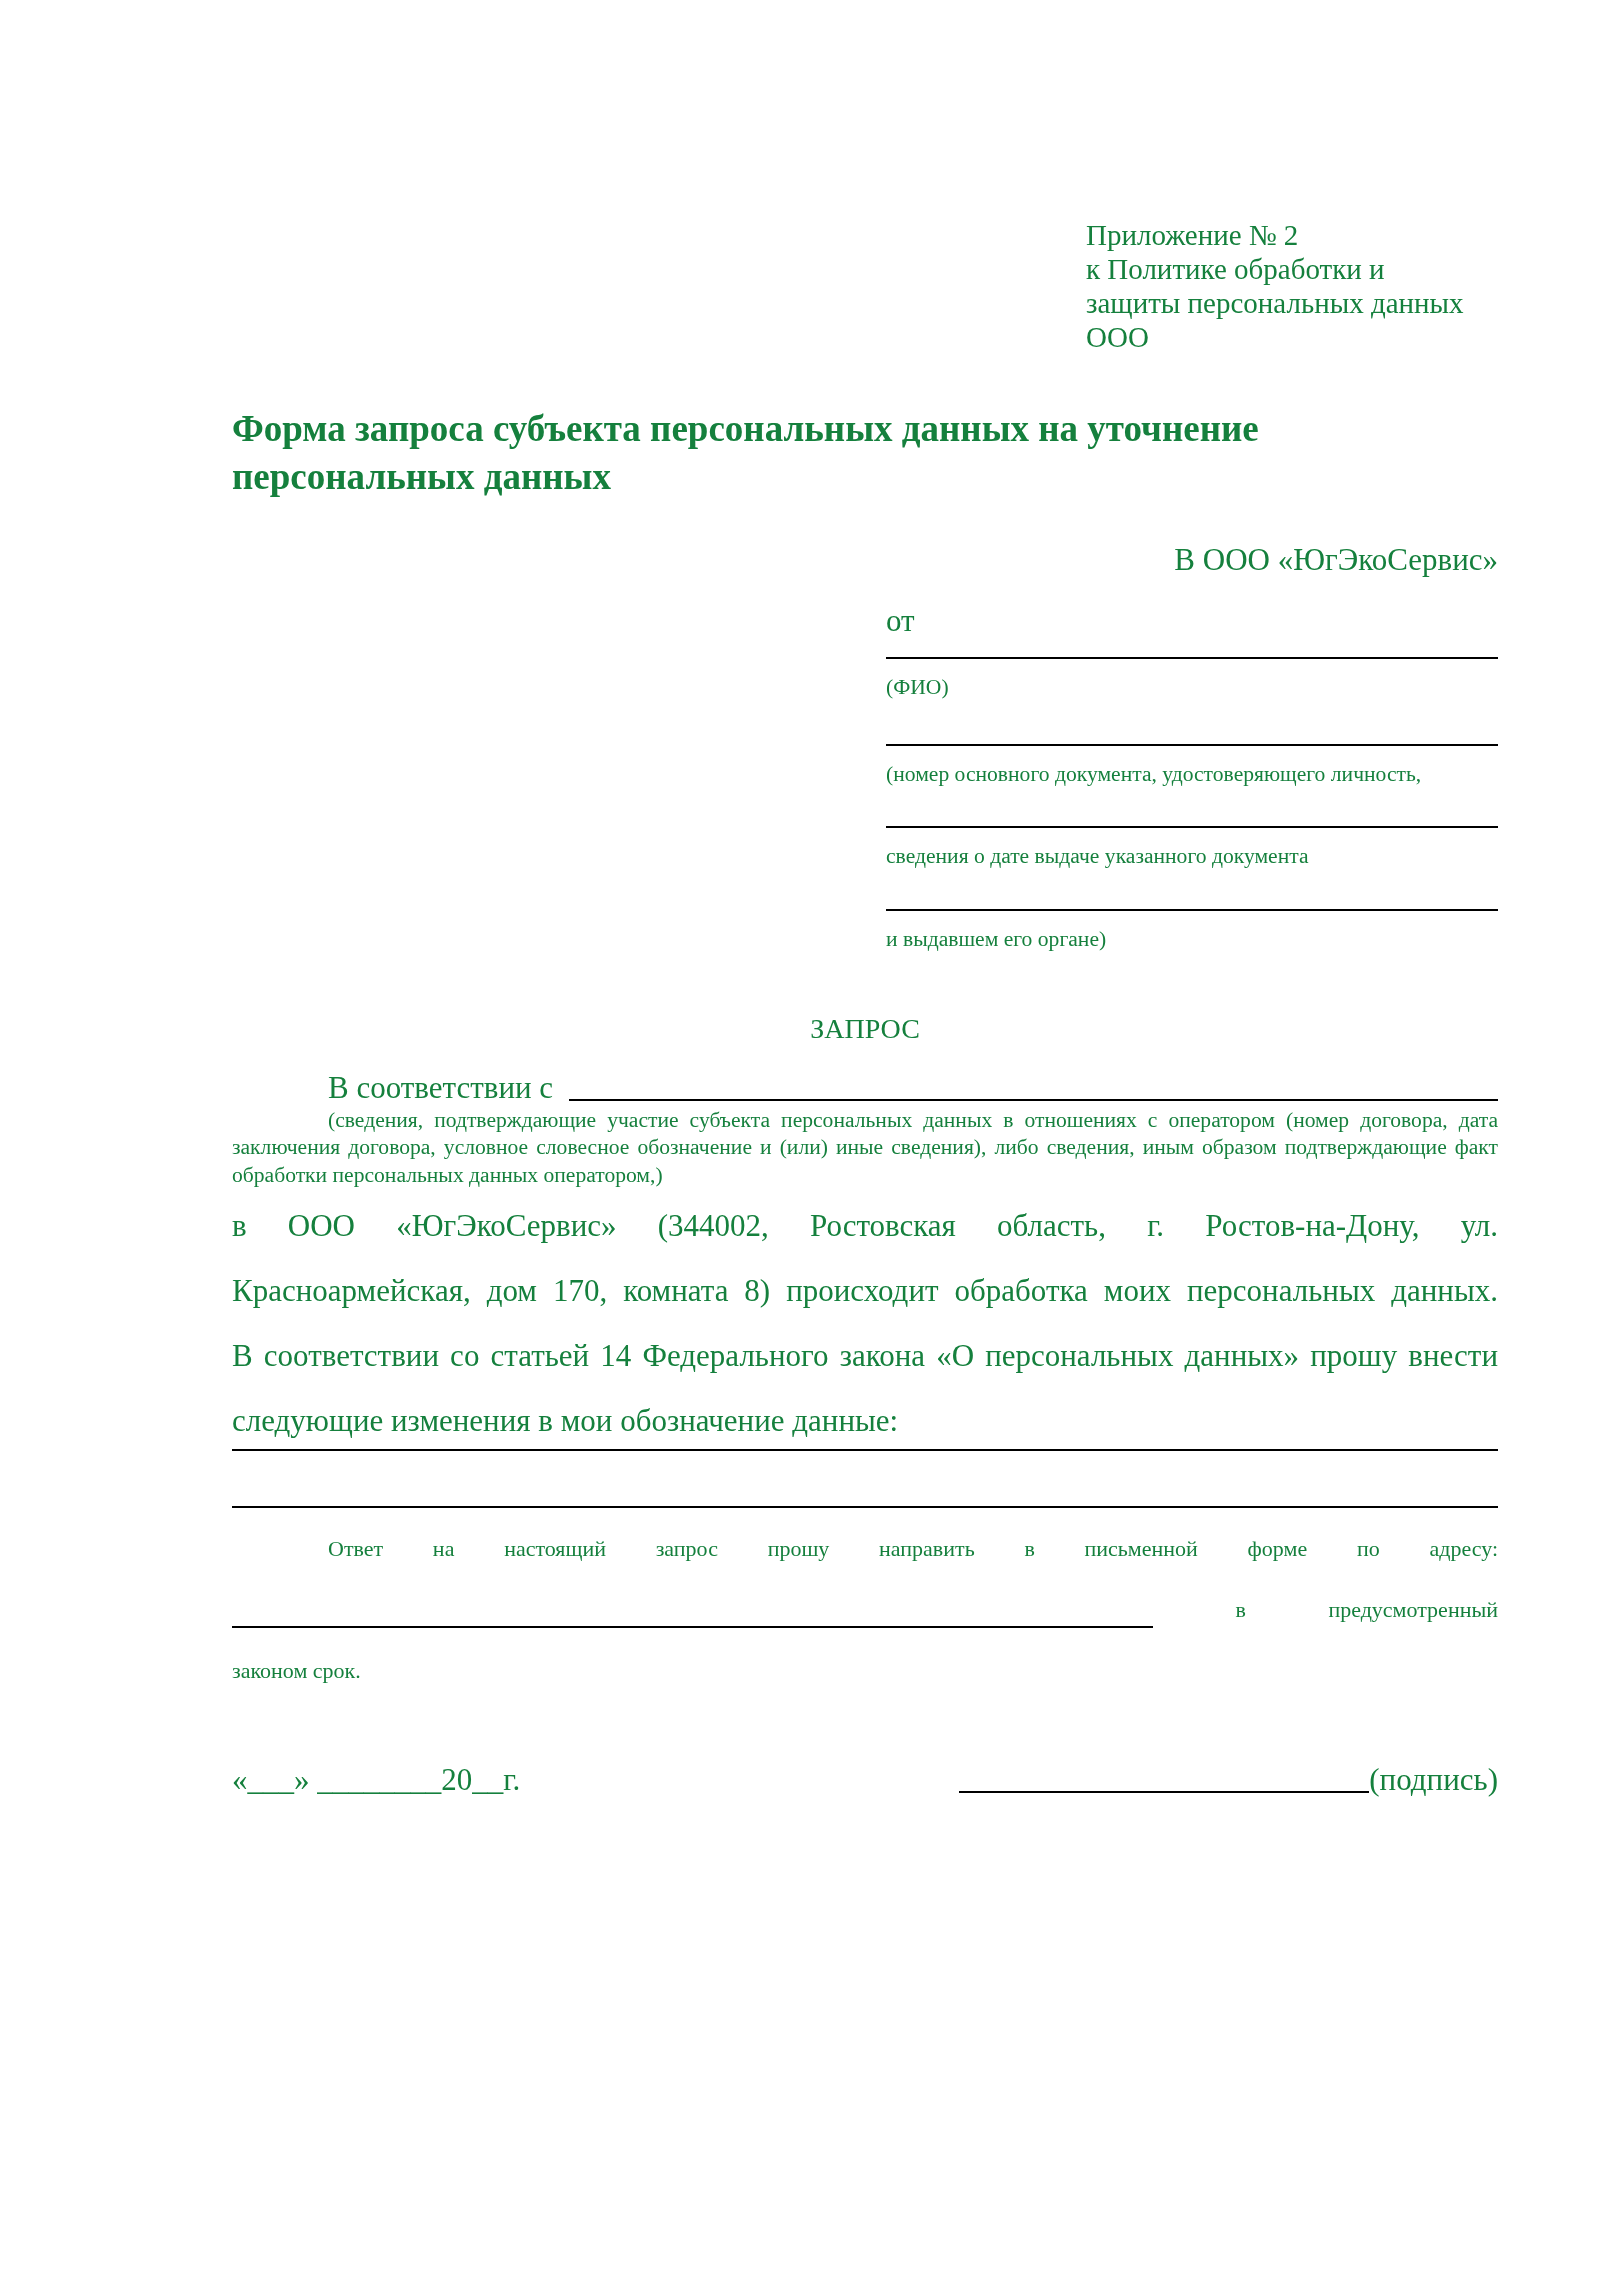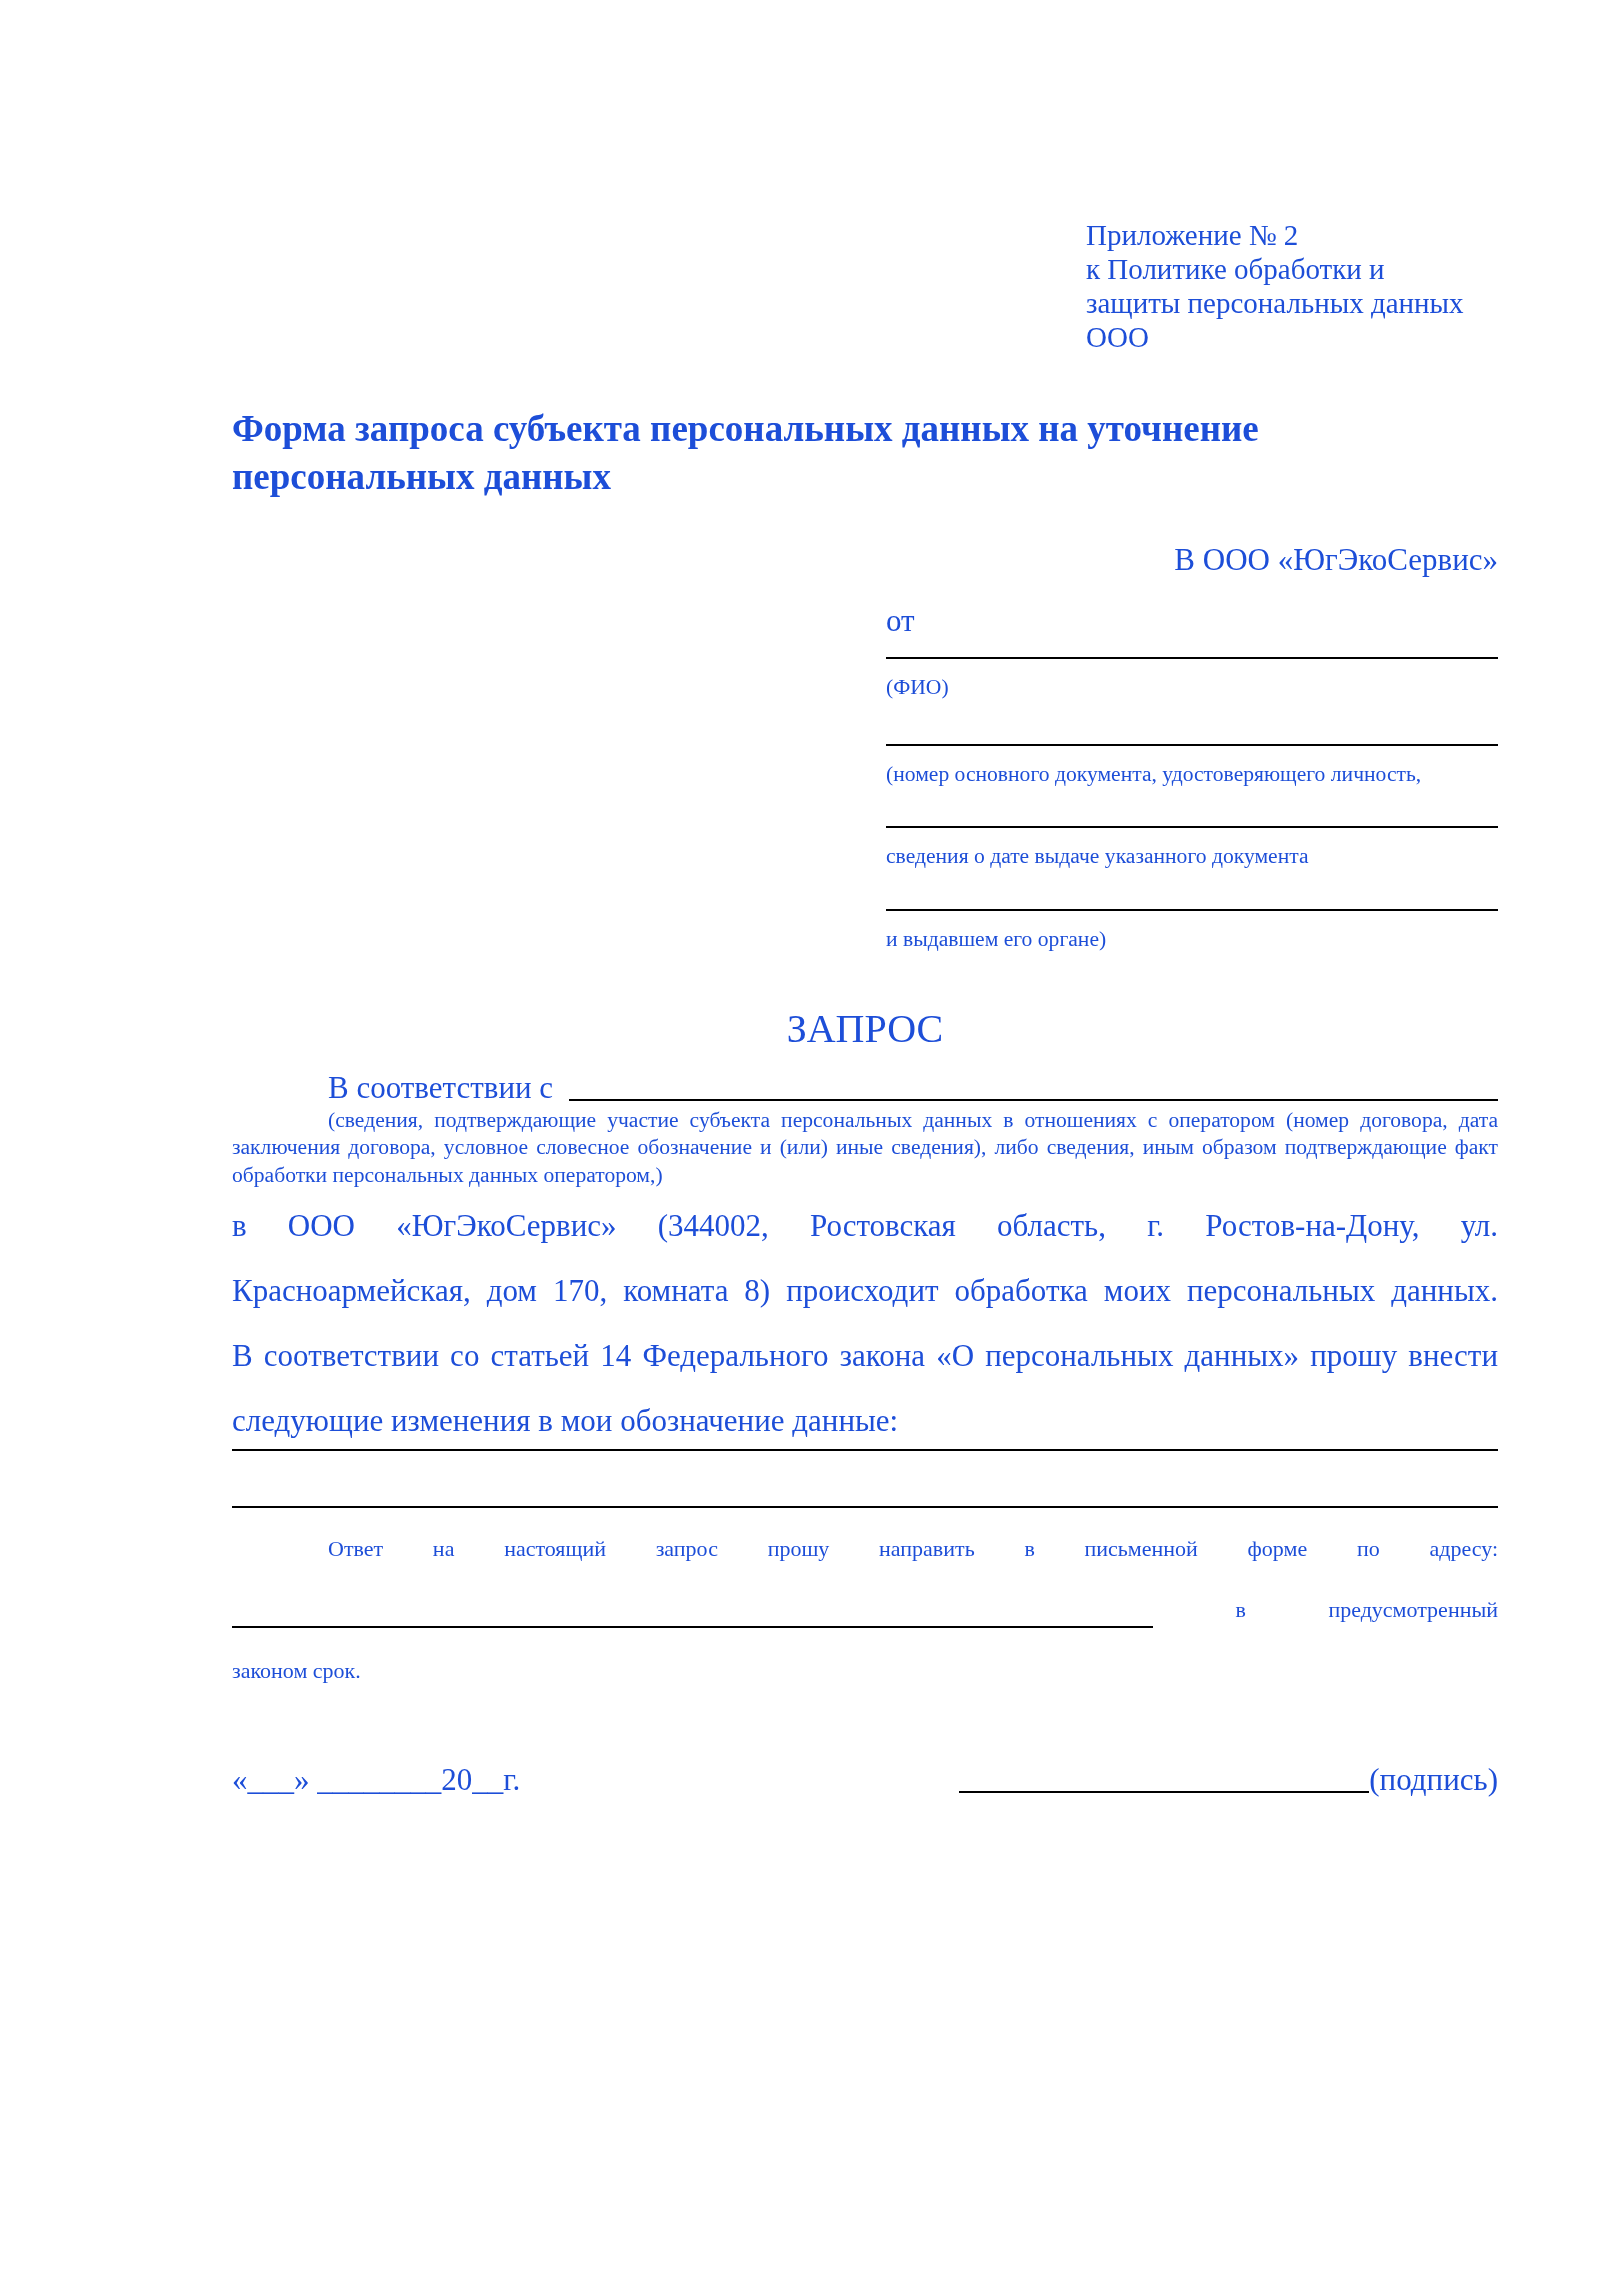--- a/index.html
+++ b/index.html
@@ -3,21 +3,21 @@
 <meta charset="utf-8">
 <style>
   * { margin: 0; padding: 0; box-sizing: border-box; }
   html, body { background: #ffffff; }
   .page {
     position: relative;
     width: 1621px;
     height: 2293px;
     margin: 0 auto;
     background: #ffffff;
-    color: #1d4ed8;
+    color: #15803d;
     font-family: "Liberation Serif", "DejaVu Serif", serif;
     font-size: 31px;
     padding: 218px 123px 0 232px;
   }
   
   .appendix {
     width: 412px;
     margin-left: auto;
     font-size: 29px;
     line-height: 34px;
@@ -48,21 +48,21 @@
   .field-rule.r4 { height: 41px; }
   .field-caption {
     font-size: 21.6px;
     line-height: 25.5px;
     padding-top: 16px;
   }
   
   .zapros {
     margin-top: 57px;
     text-align: center;
-    font-size: 40px;
+    font-size: 28px;
     line-height: 39px;
   }
   
   .accordance {
     display: flex;
     margin-top: 19.6px;
     line-height: 39px;
   }
   .accordance .lbl { flex: none; padding-left: 96px; white-space: pre; }
   .accordance .fill-rule {

